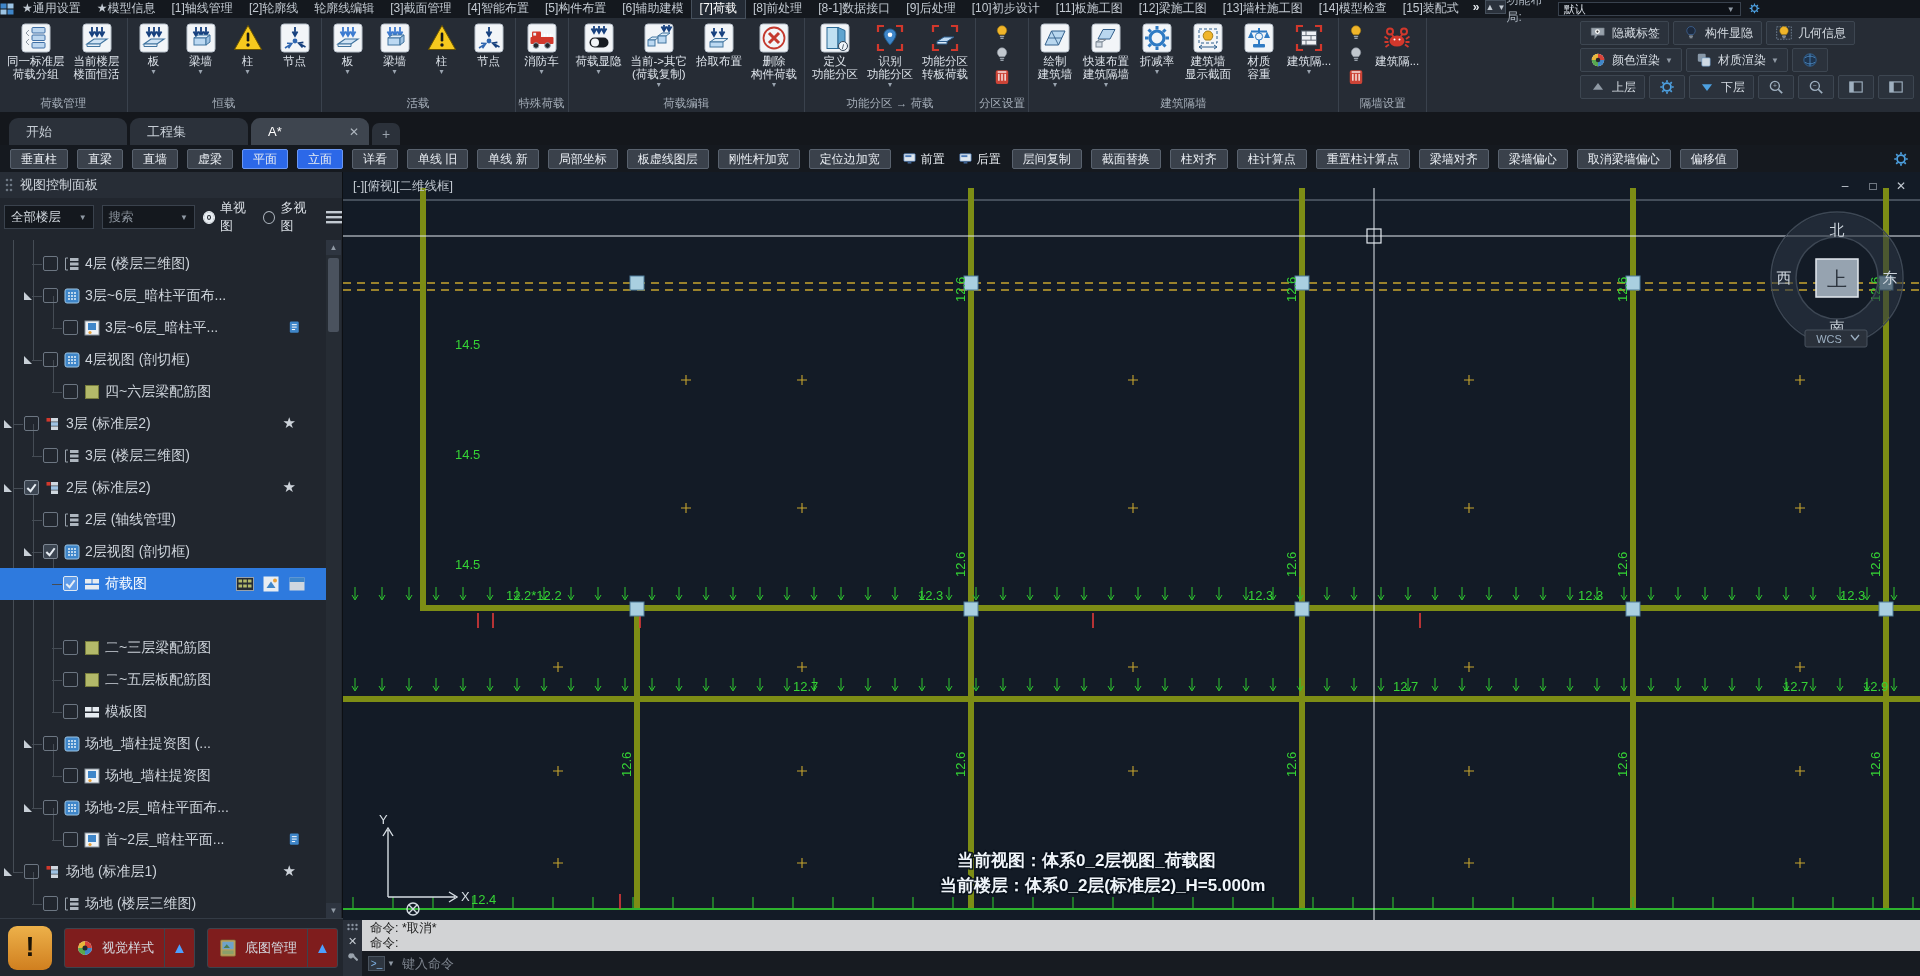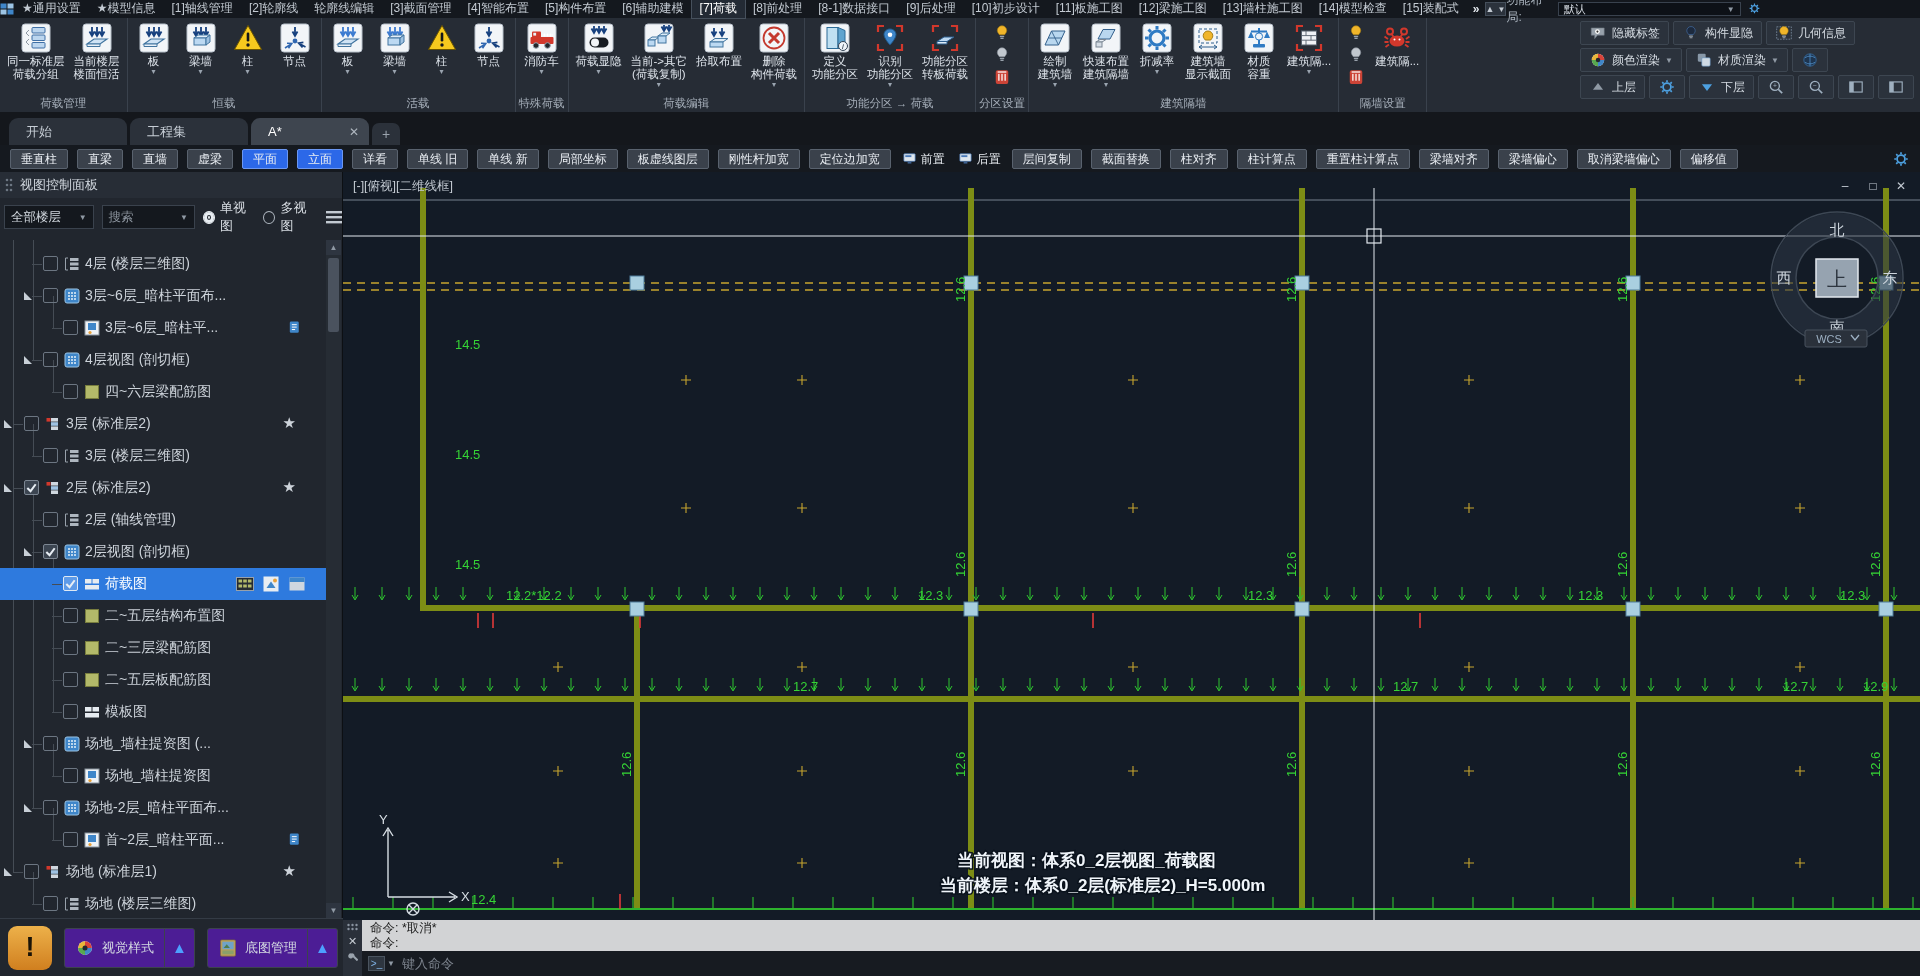--- a/index.html
+++ b/index.html
@@ -1,21 +1,21 @@
 <!DOCTYPE html>
 <html><head>
 <meta charset="utf-8">
 <style>
   *{box-sizing:border-box;margin:0;padding:0;user-select:none}
   html,body{width:1920px;height:976px;overflow:hidden}
   body{position:relative;background:#12161c;font-family:"Liberation Sans","DejaVu Sans",sans-serif;color:#d5dbe2;cursor:default}
   svg{display:block}
 
   
-  #menubar{position:absolute;left:0;top:0;width:1752px;height:18px;background:#14181e;display:flex;align-items:center;font-size:12px;color:#c3cad2;z-index:40}
+  #menubar{position:absolute;left:0;top:0;width:1752px;height:18px;background:#14181e;display:flex;font-size:12px;color:#c3cad2;z-index:40}
   .mb-home{width:22px;display:flex;justify-content:center;align-items:center}
   .mb-item{padding:0 8px;height:18px;line-height:17px;white-space:nowrap}
   .mb-item.active{background:#232a34;outline:1px solid #46505c;color:#fff}
   .mb-ff{padding:0 6px;color:#e2e7ec;font-weight:bold;letter-spacing:-1px}
   .mb-box{width:30px;height:14px;background:#2b323c;border:1px solid #454f5b;display:flex;align-items:center;justify-content:center;gap:3px;font-size:8px;color:#c3cad2}
   .mb-right{margin-left:auto;display:flex;align-items:center;gap:7px;padding-right:8px}
   .mb-label{color:#aab3bd}
   .mb-select{width:210px;height:14px;background:#0d1117;border:1px solid #39424e;font-size:11px;display:flex;justify-content:space-between;align-items:center;padding:0 5px;color:#d5dbe2}
   .mb-caret{font-size:8px;color:#8f99a4}
 
@@ -80,21 +80,21 @@
   .tbadge{position:absolute;right:24px;top:8px;width:13px;height:15px}
   .tbadge svg{width:100%;height:100%}
   .trowicons{position:absolute;right:20px;top:7px;display:flex;gap:8px}
   .trowicons span{width:18px;height:18px;display:inline-block}
   .trowicons svg{width:100%;height:100%}
   #sb-scroll{position:absolute;right:1px;top:68px;width:15px;height:678px;background:#262c34}
   .sc-arrow{position:absolute;left:0;width:15px;height:15px;display:flex;align-items:center;justify-content:center;color:#8f99a4;font-size:8px;background:#2e3540}
   .sc-thumb{position:absolute;left:2px;top:18px;width:11px;height:74px;background:#4a525e;border-radius:2px}
   #sb-bottom{position:absolute;left:0;bottom:0;width:343px;height:58px;background:#21262e;border-top:1px solid #343b45;display:flex;align-items:center;gap:12px;padding-left:8px}
   .warn-btn{width:44px;height:44px;border-radius:9px;background:linear-gradient(#edb14a,#d07f1f);display:flex;align-items:center;justify-content:center;font-size:27px;font-weight:bold;color:#191307}
-  .sbb-group{height:40px;border:1px solid #3c434d;border-radius:3px;display:flex;align-items:center;background:#4c1d95}
+  .sbb-group{height:40px;border:1px solid #3c434d;border-radius:3px;display:flex;align-items:center;background:#7f1d1d}
   .sbb-main{display:flex;align-items:center;gap:7px;padding:0 10px;font-size:13px;color:#d5dbe2}
   .sbb-main .sic{width:20px;height:20px}
   .sbb-main .sic svg{width:100%;height:100%}
   .sbb-up{width:30px;height:100%;border-left:1px solid #3c434d;display:flex;align-items:center;justify-content:center;color:#4da0ff;font-size:15px}
 
   
   #viewport{position:absolute;left:343px;top:172px;width:1577px;height:804px;z-index:10;background:#131b26}
   #cmd{position:absolute;left:343px;top:920px;width:1577px;height:56px;display:flex;z-index:15}
   .cmd-strip{width:19px;background:#2a303a;display:flex;flex-direction:column;align-items:center;padding-top:3px;gap:5px;color:#aab3bd}
   .cmd-x{font-size:11px;line-height:11px;color:#c6ccd3}
@@ -1030,30 +1030,20 @@
               <circle cx="13" cy="5.5" r="2" fill="#e8a13a"></circle>
             </svg>
           </span>
           <span>
             <svg viewBox="0 0 18 18">
               <rect x="1.5" y="2.5" width="15" height="13" fill="#cfd7df"></rect>
               <rect x="1.5" y="2.5" width="15" height="4.5" fill="#3f86c9"></rect>
             </svg>
           </span>
         </span>
-      </div>
-      <div class="trow" style="top:360px">
-        <span class="stub" style="left:52px;width:10px"></span>
-        <span class="tcb" style="left:63px"></span>
-        <span class="ticon" style="left:84px">
-          <svg viewBox="0 0 16 16">
-            <rect x="1.5" y="1.5" width="13" height="13" fill="#b3b96a" stroke="#787d3e"></rect>
-          </svg>
-        </span>
-        <span class="tlabel" style="left:105px">二~五层结构布置图</span>
       </div>
       <div class="trow" style="top:424px">
         <span class="stub" style="left:52px;width:10px"></span>
         <span class="tcb" style="left:63px"></span>
         <span class="ticon" style="left:84px">
           <svg viewBox="0 0 16 16">
             <rect x="1.5" y="1.5" width="13" height="13" fill="#b3b96a" stroke="#787d3e"></rect>
           </svg>
         </span>
         <span class="tlabel" style="left:105px">二~五层板配筋图</span>

